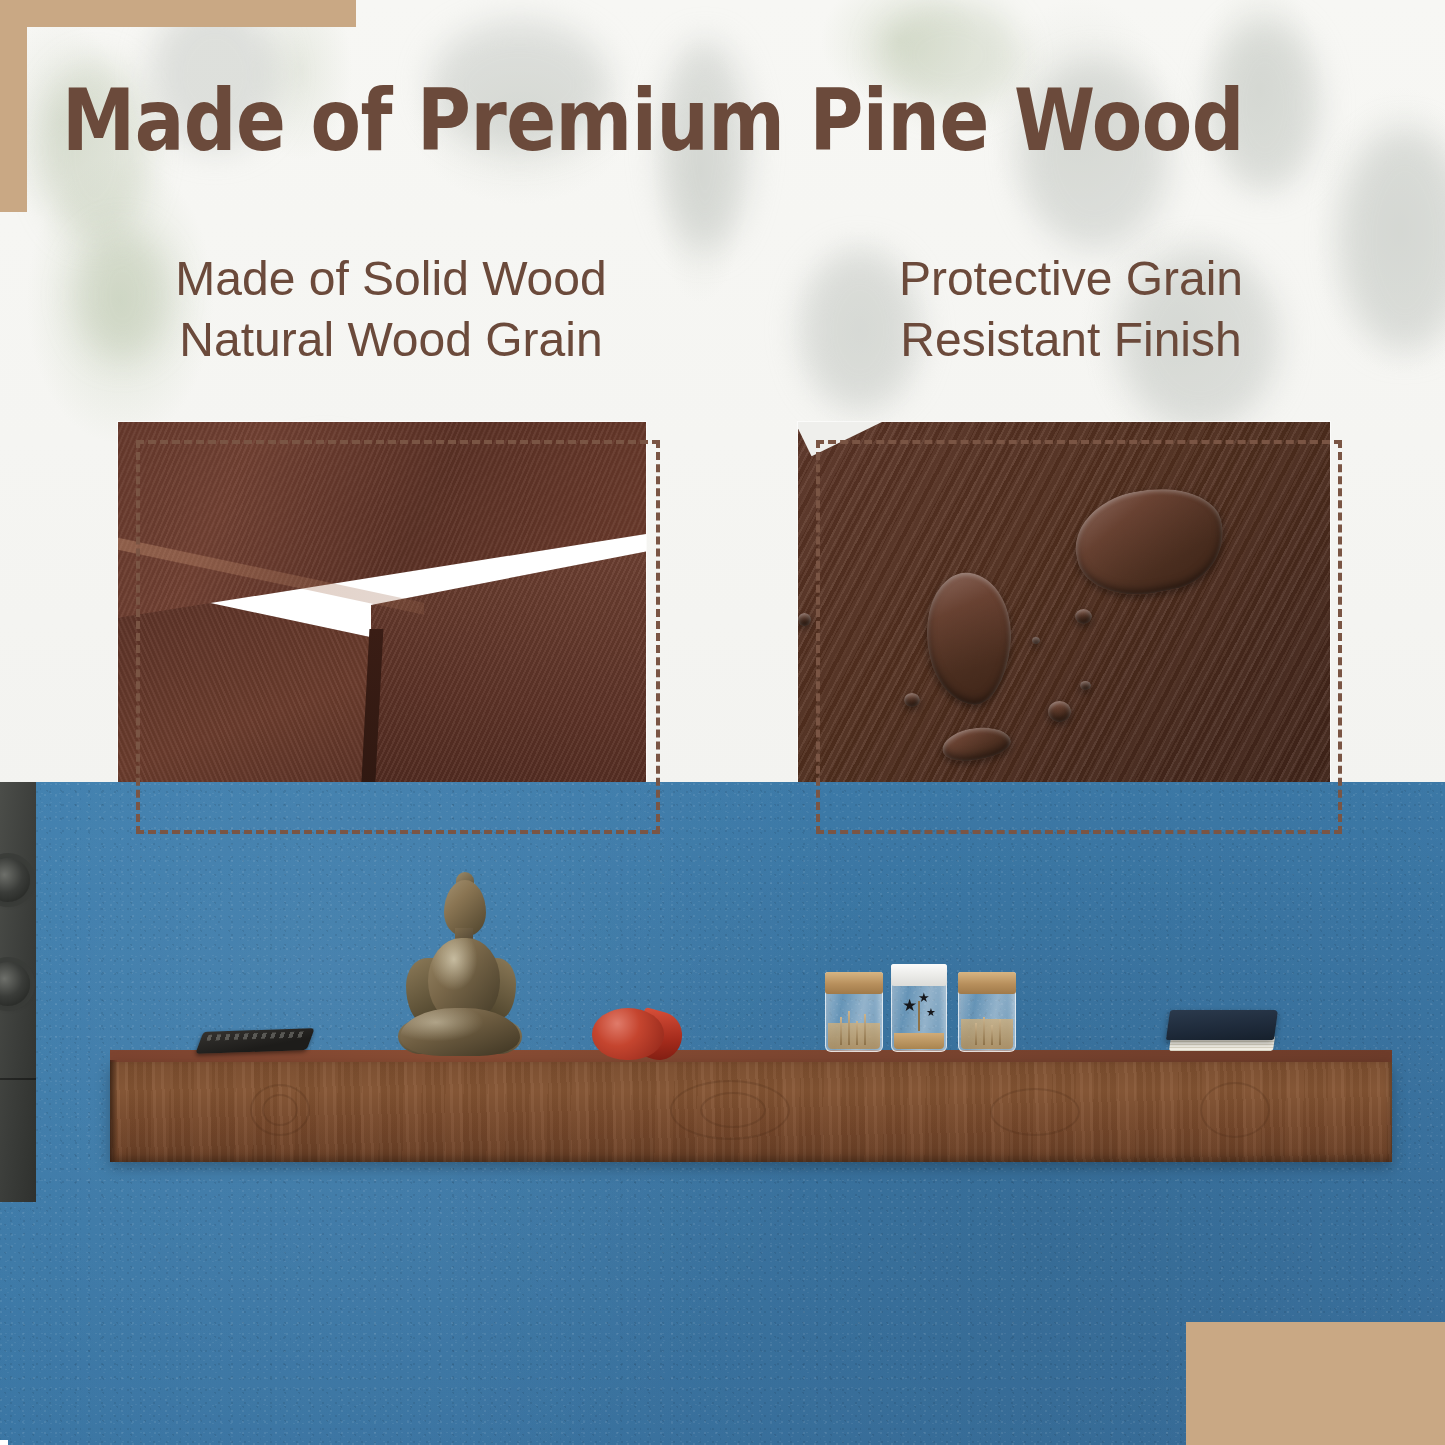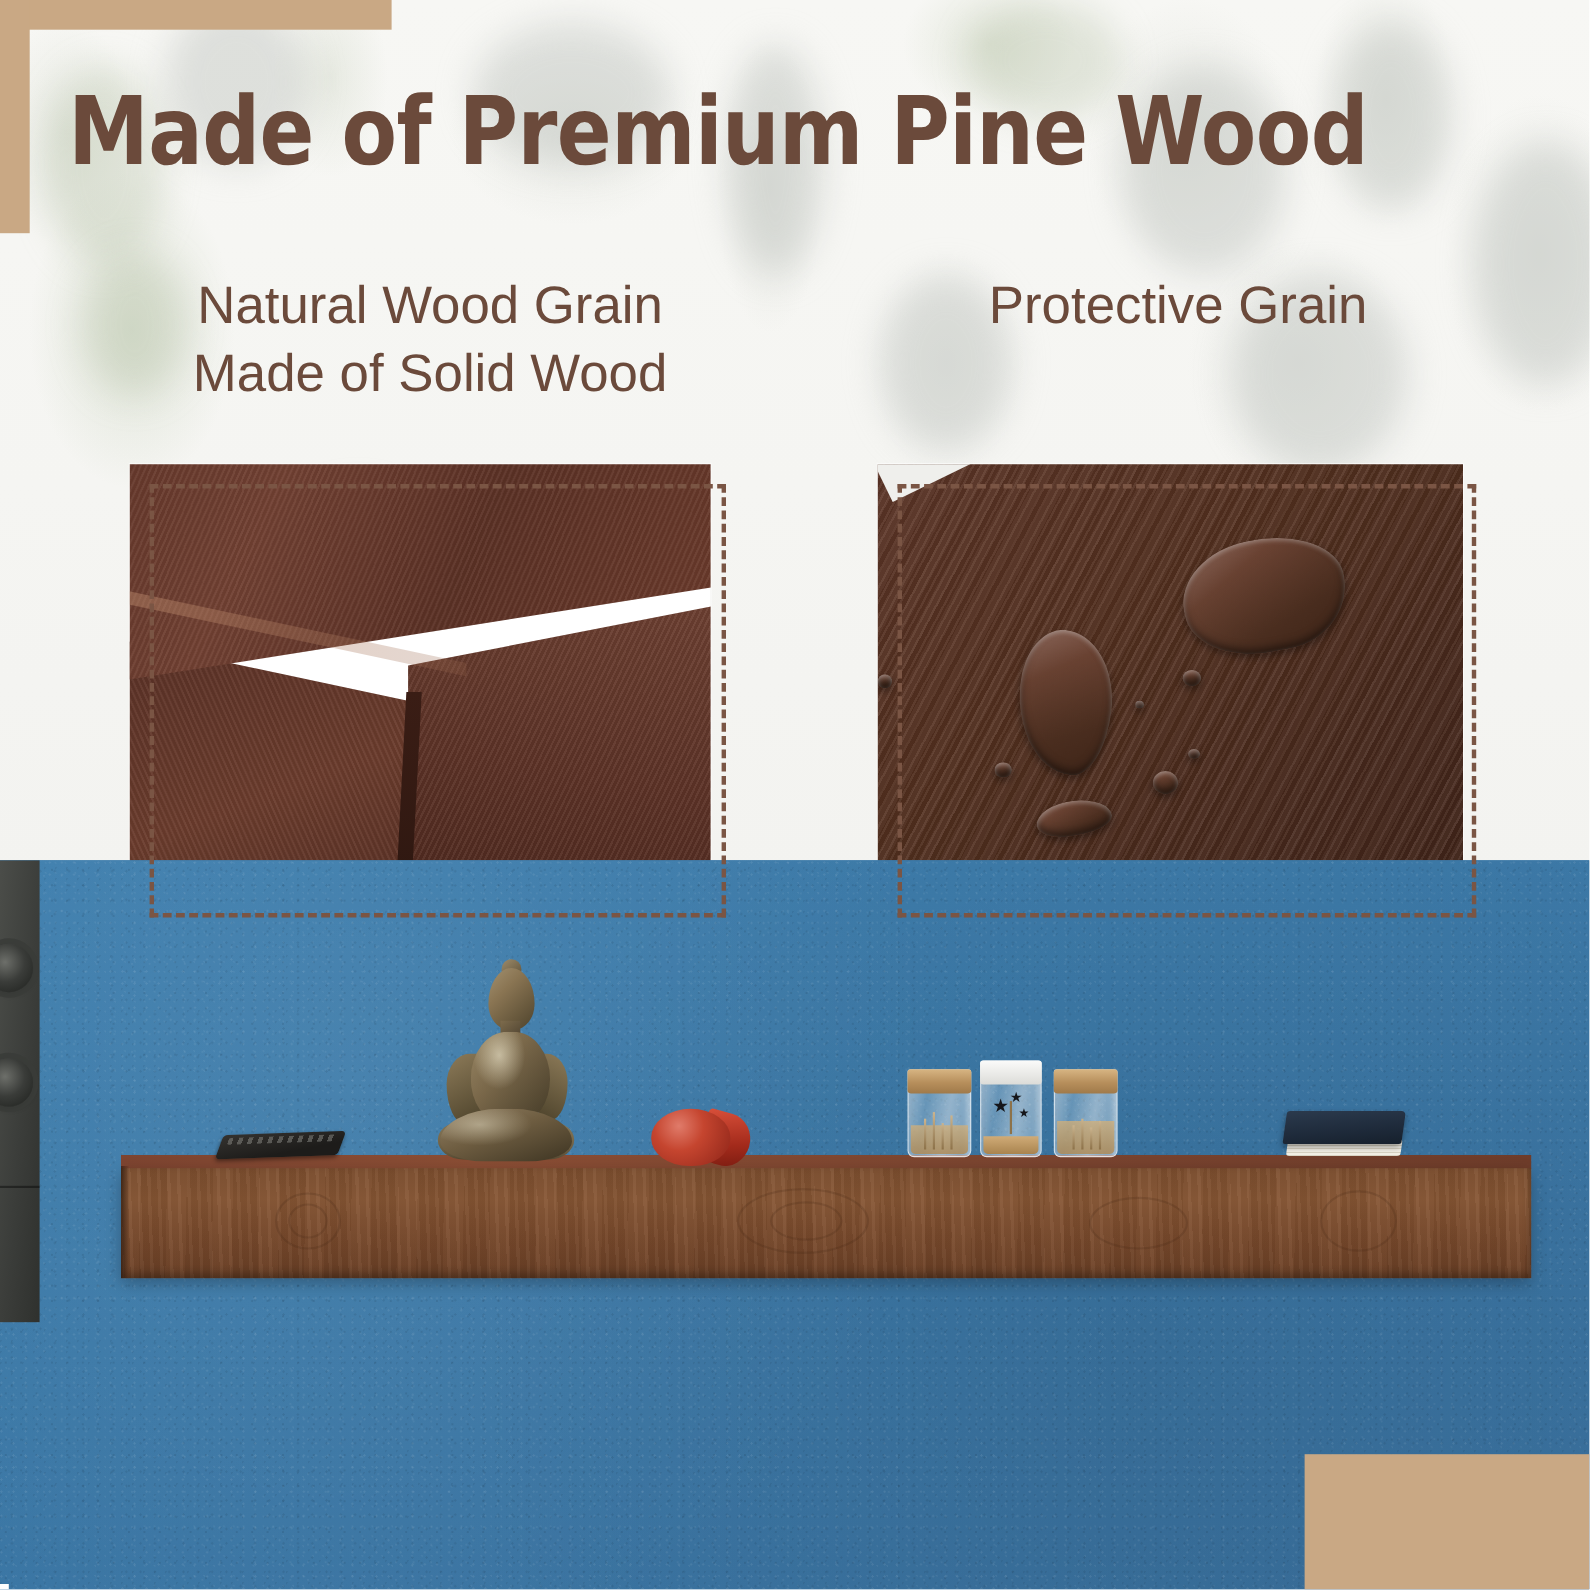--- a/index.html
+++ b/index.html
@@ -418,26 +418,27 @@
     <div class="leaf-blur gray" style="left:800px; top:250px; width:120px; height:160px;"></div>
     <div class="leaf-blur gray" style="left:250px; top:450px; width:150px; height:200px;"></div>
   </div>
 
   <div class="corner-bracket-h" style="background:#c9a884;"></div>
   <div class="corner-bracket-v" style="background:#c9a884;"></div>
 
   <h1 class="main-title">Made of Premium Pine Wood</h1>
 
   <div class="sub-head left">
+    <div>Made of Solid Wood</div>
     <div>Natural Wood Grain</div>
-    <div>Made of Solid Wood</div>
   </div>
 
   <div class="sub-head right">
     <div>Protective Grain</div>
+    <div>Resistant Finish</div>
   </div>
 
   <div class="photo-panel left">
     <div class="wood-corner">
       <div class="wc-left"></div>
       <div class="wc-right"></div>
       <div class="wc-seam"></div>
       <div class="wc-top"></div>
       <div class="wc-edge-hi"></div>
     </div>

